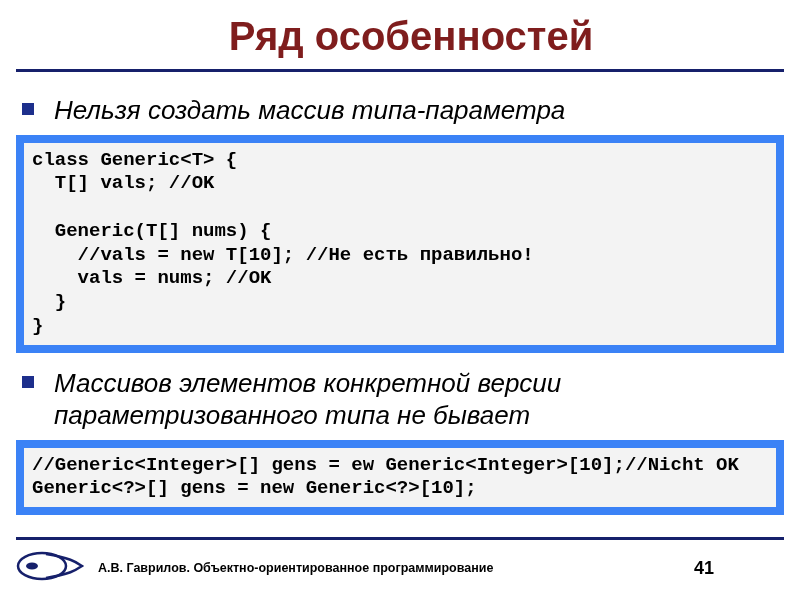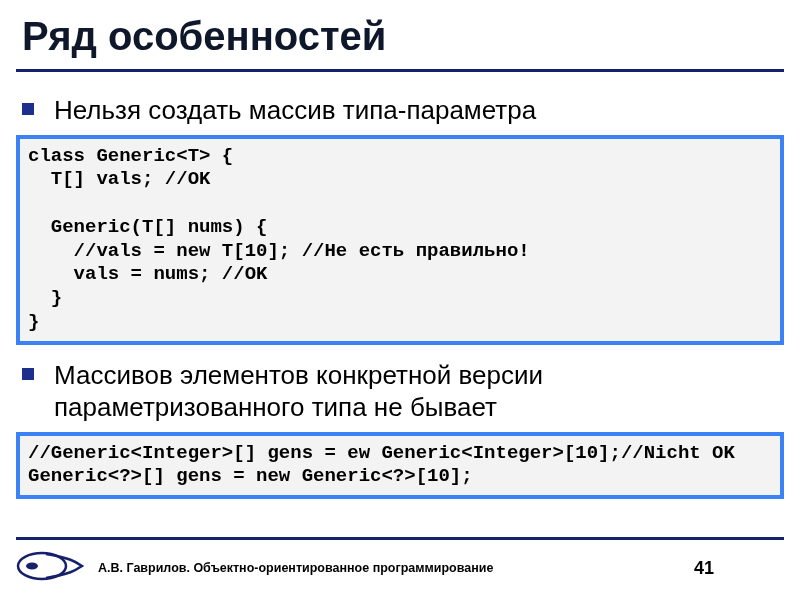--- a/index.html
+++ b/index.html
@@ -13,22 +13,23 @@
   }
   .slide {
     position: relative;
     width: 800px;
     height: 600px;
     box-sizing: border-box;
   }
   .title {
     font-size: 40px;
     font-weight: bold;
-    color: #0f172a;
+    color: #7f1d1d;
     padding: 14px 0 10px 22px;
+    text-align: center;
   }
   .rule {
     height: 0;
     border-top: 3px solid #16206b;
     margin: 0 16px 22px 16px;
   }
   .content {
     padding: 0 16px;
   }
   .bullet-row {
@@ -41,23 +42,24 @@
     width: 12px;
     height: 12px;
     background: #1d2f8c;
     margin-top: 9px;
     margin-right: 20px;
   }
   .bullet-text {
     font-size: 26px;
     color: #000;
     line-height: 1.25;
+    font-style: italic;
   }
   .codebox {
-    border: 4px solid #3b82f6;
+    border: 8px solid #3b82f6;
     background: #f3f3f3;
     margin: 4px 0 14px 0;
     padding: 6px 8px 6px 8px;
     font-family: "Courier New", Courier, monospace;
     font-size: 19px;
     font-weight: bold;
     color: #000;
     white-space: pre;
     line-height: 1.25;
   }

